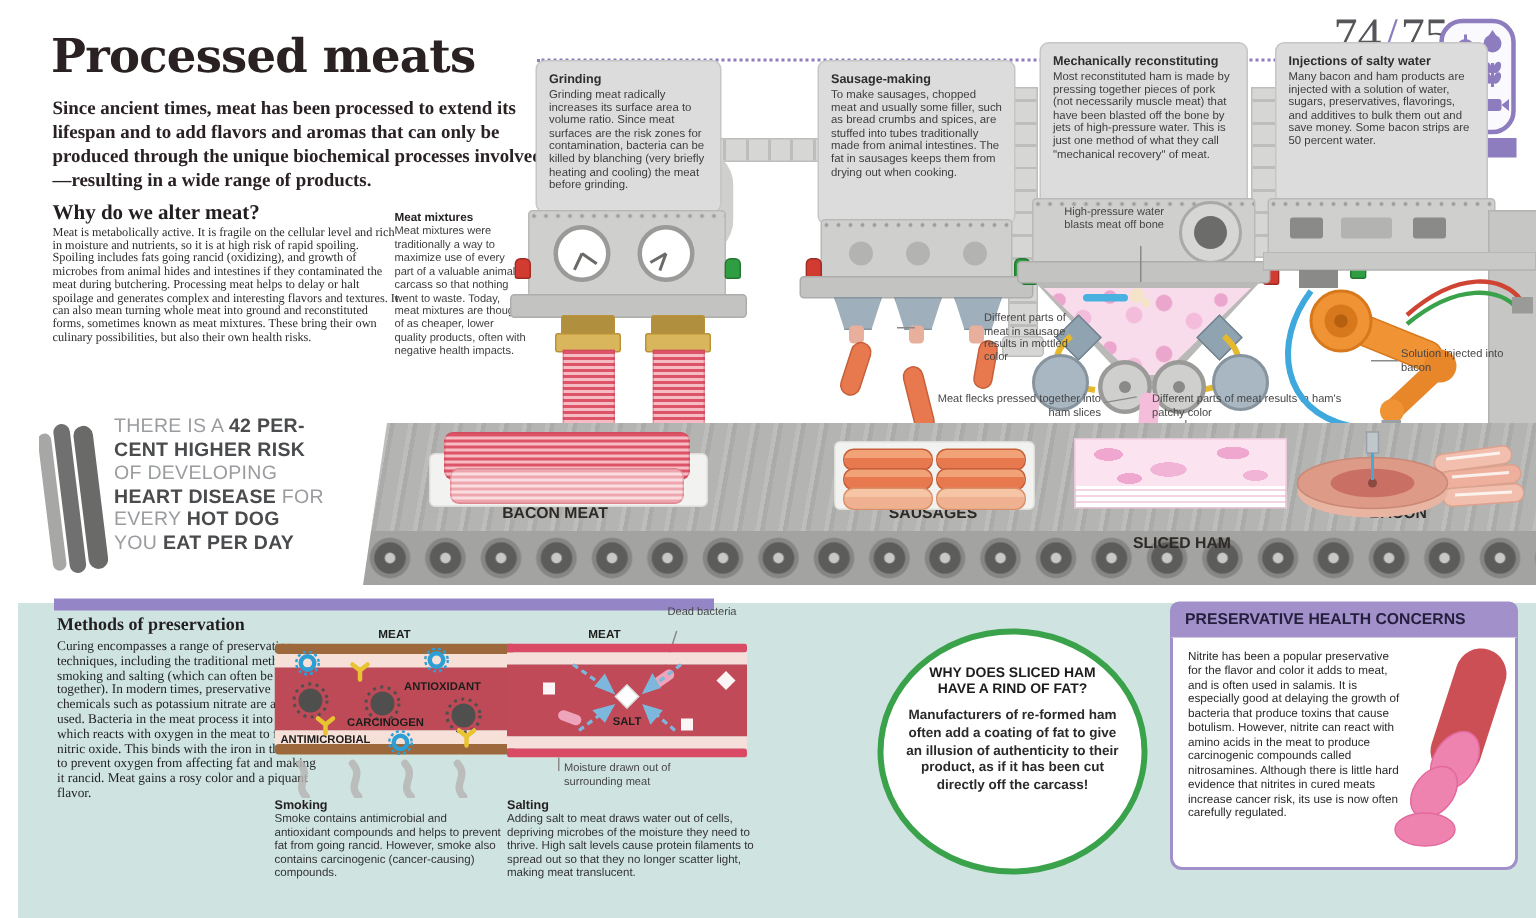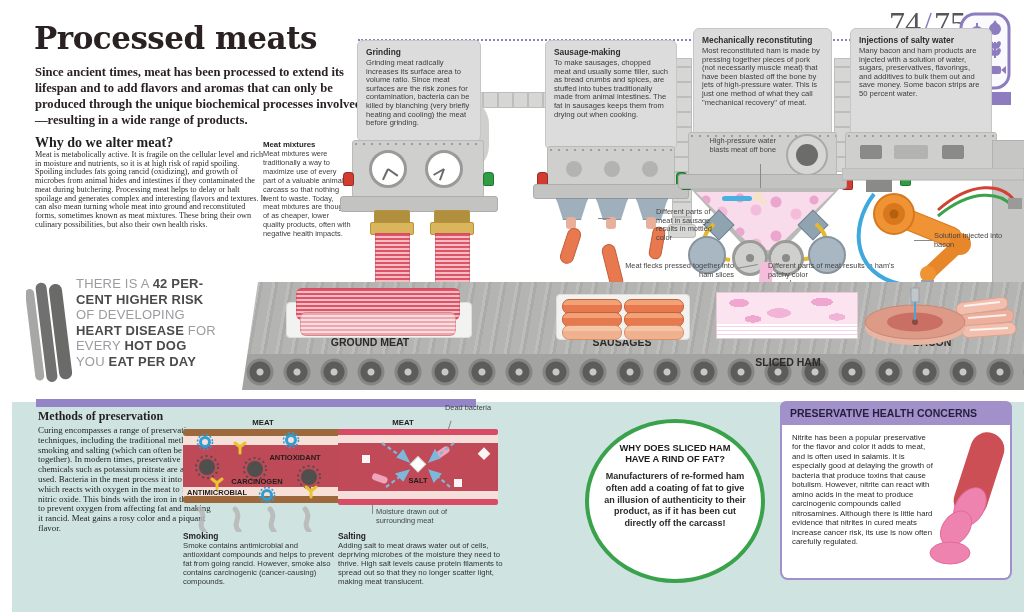--- a/index.html
+++ b/index.html
@@ -290,21 +290,21 @@
     <rect x="82" y="119" width="7" height="9" fill="#cfe3ef" stroke="#8fb3c9"></rect>
     <line x1="85.5" y1="128" x2="85.5" y2="132" stroke="#49a7d8" stroke-width="2"></line>
   </svg>
   <div class="abs callout" style="left:934px;top:232px;width:82px;">Solution injected into bacon</div>
   <div class="abs lead" style="left:914px;top:240px;width:18px;height:1px;"></div>
 
   <div class="abs belt">
     <div class="belt-top"></div>
     <div class="belt-rollers"></div>
   </div>
-  <div class="belt-label abs" style="left:300px;top:336px;">GROUND MEAT</div>
+  <div class="belt-label abs" style="left:300px;top:336px;">BACON MEAT</div>
   <div class="belt-label abs" style="left:552px;top:336px;">SAUSAGES</div>
   <div class="belt-label abs" style="left:718px;top:336px;margin-top:20px;">SLICED HAM</div>
   <div class="belt-label abs" style="left:862px;top:336px;">BACON</div>
 
   <div class="abs tray" style="left:286px;top:302px;width:184px;height:34px;"></div>
   <div class="abs pile" style="left:296px;top:288px;width:162px;height:30px;background:repeating-linear-gradient(0deg,#dd5368 0 2px,#f6bcc3 2px 4px);"></div>
   <div class="abs pile" style="left:300px;top:312px;width:154px;height:22px;background:repeating-linear-gradient(0deg,#eda6ad 0 2px,#fadde0 2px 4px);"></div>
 
   <div class="abs tray" style="left:556px;top:294px;width:132px;height:44px;"></div>
   <div class="saus" style="left:562px;top:299px;width:58px;"></div>

